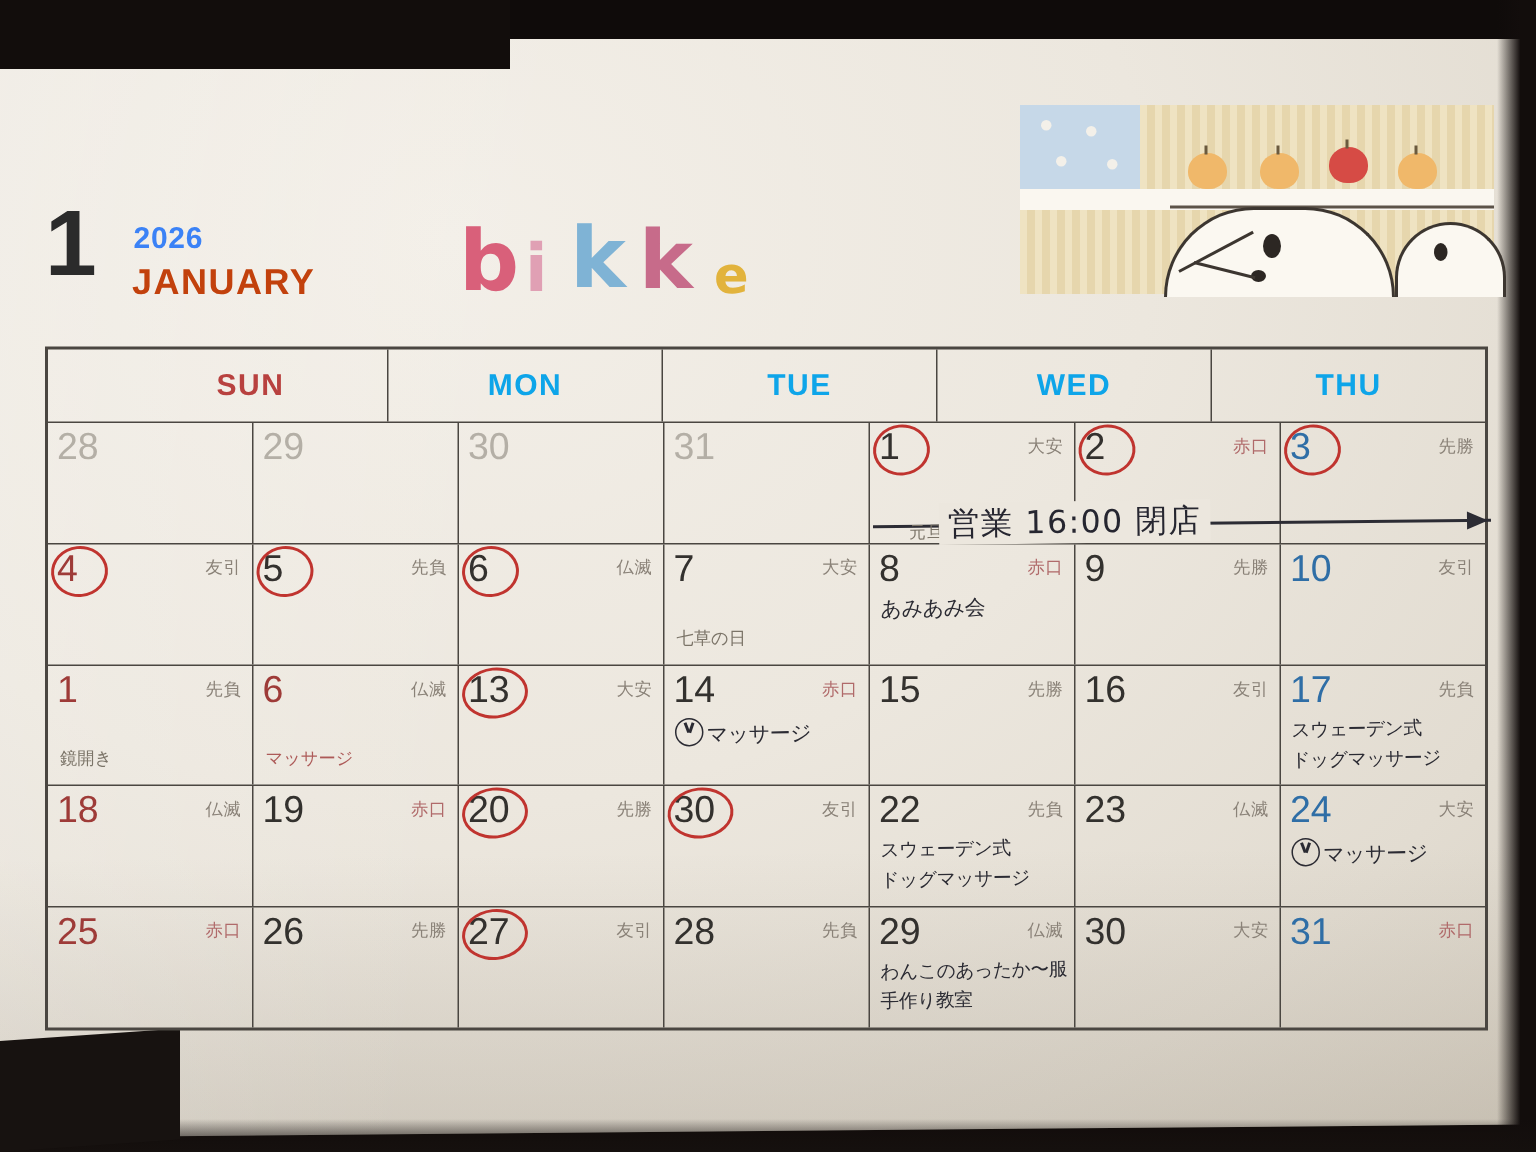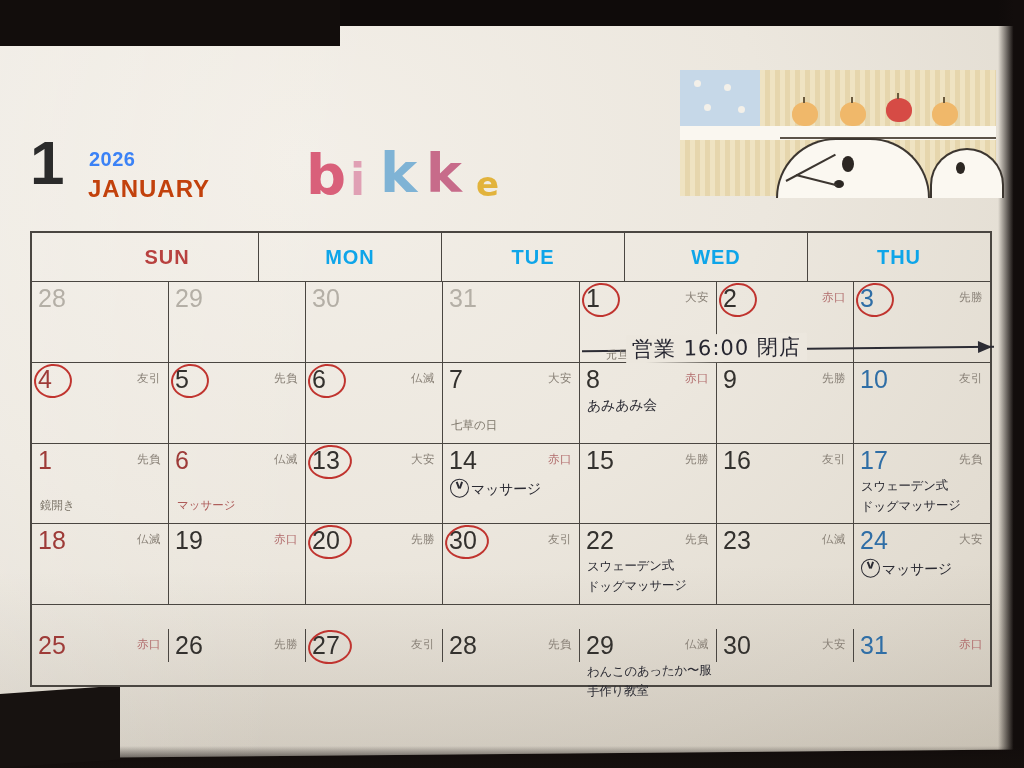--- a/index.html
+++ b/index.html
@@ -208,21 +208,21 @@
     box-sizing: border-box;
     display: flex;
     flex-direction: column;
     background: transparent;
   }
   .row {
     display: flex;
     flex: 1 1 0;
     border-bottom: 1px solid #4a4641;
   }
-  .row:last-child { border-bottom: none; align-items: center; }
+  .row:last-child { border-bottom: none; }
   .row.head { flex: 0 0 48px; padding-left: 44px; }
   .cell {
     position: relative;
     flex: 1 1 0;
     border-right: 1px solid #4a4641;
     box-sizing: border-box;
     padding: 4px 6px;
     overflow: visible;
   }
   .cell:last-child { border-right: none; }

